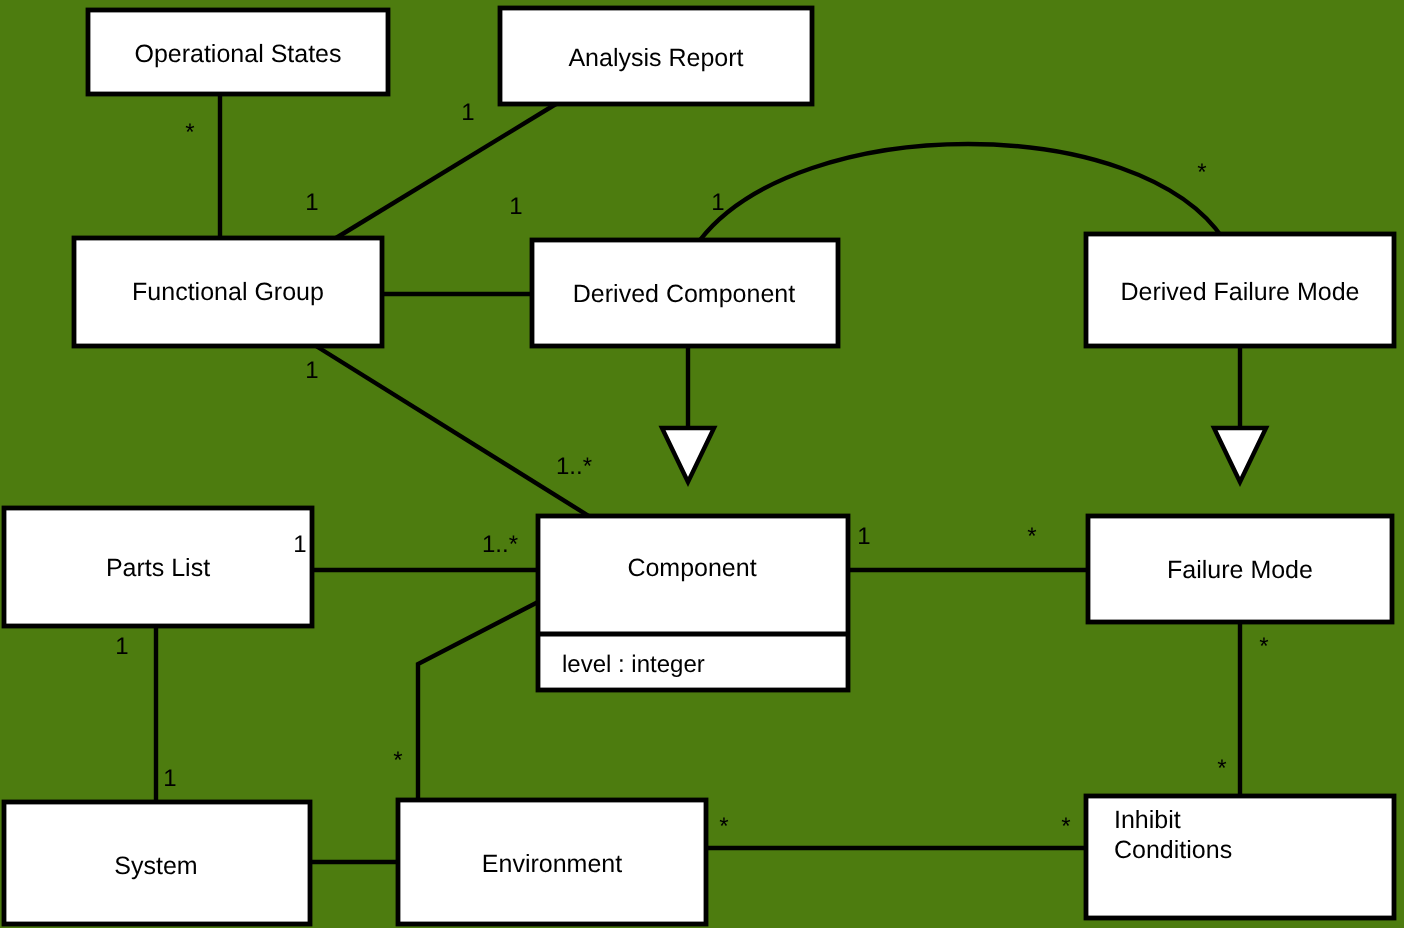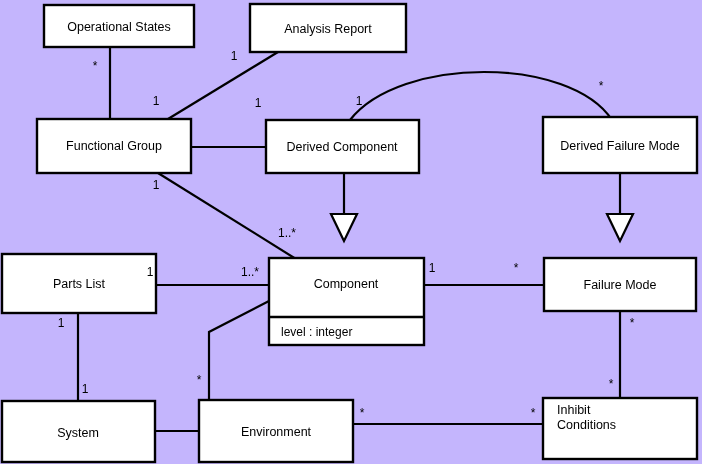--- a/index.html
+++ b/index.html
@@ -4,21 +4,21 @@
 <style>
   html, body {
     margin: 0;
     padding: 0;
     background: #ffffff;
   }
   #diagram-root {
     position: relative;
     width: 702px;
     height: 464px;
-    background: #c4b5fd;
+    background: #4d7c0f;
     font-family: "Liberation Sans", sans-serif;
     overflow: hidden;
     text-decoration: underline;
   }
   svg.canvas {
     position: absolute;
     left: 0;
     top: 0;
     width: 702px;
     height: 464px;

